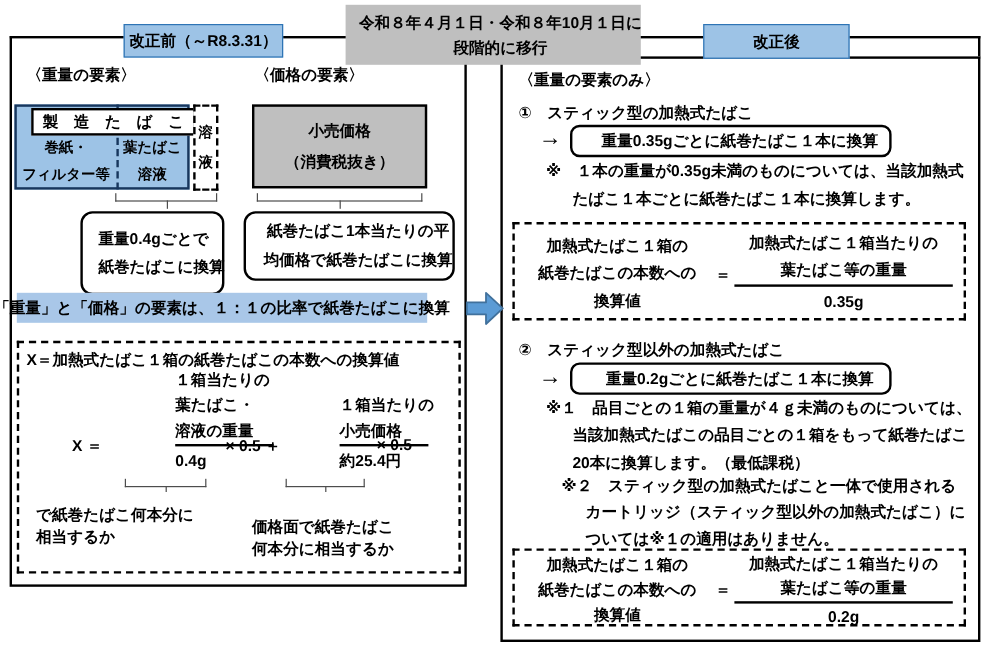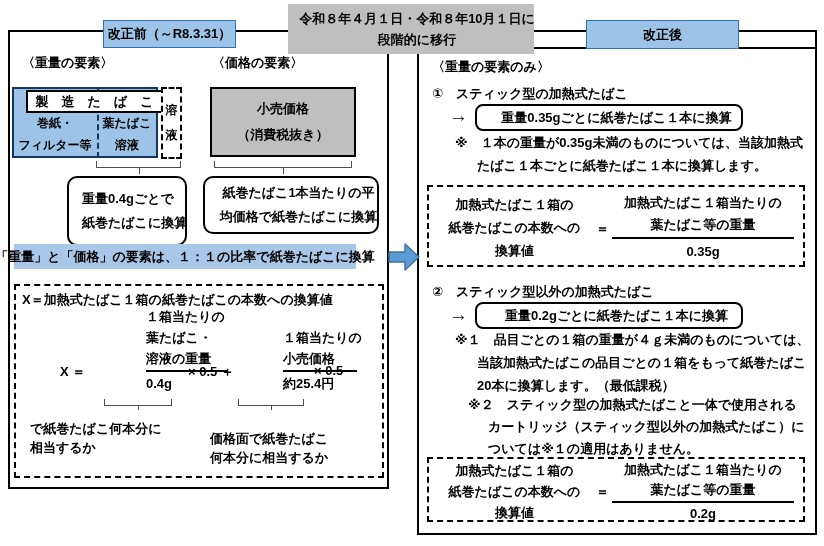--- a/index.html
+++ b/index.html
@@ -46,21 +46,21 @@
   <div class="abs panel" style="left:8px;top:30px;width:381px;height:459px;"></div>
   <div class="abs panel" style="left:417px;top:47px;width:400px;height:488px;"></div>
 
   <div class="abs graybox" style="left:288px;top:4px;width:246px;height:50px;padding-left:12px;">
     <div>令和８年４月１日・令和８年10月１日に</div>
     <div>段階的に移行</div>
   </div>
   <div class="abs lblbox" style="left:103px;top:20px;width:133px;height:28px;">
     <span>改正前（～R8.3.31）</span>
   </div>
-  <div class="abs lblbox" style="left:586px;top:20px;width:153px;height:29px;">
+  <div class="abs lblbox" style="left:586px;top:20px;width:122px;height:29px;">
     <span>改正後</span>
   </div>
 
   <div class="abs txt" style="left:22px;top:54px;">〈重量の要素〉</div>
   <div class="abs txt" style="left:212px;top:54px;">〈価格の要素〉</div>
 
   <div class="abs bluetable" style="left:12px;top:87px;width:146px;height:71px;"></div>
   <div class="abs dashdiv" style="left:97px;top:87px;height:71px;"></div>
   <div class="abs cells" style="left:12px;top:112px;width:86px;">
     <div>巻紙・</div>

